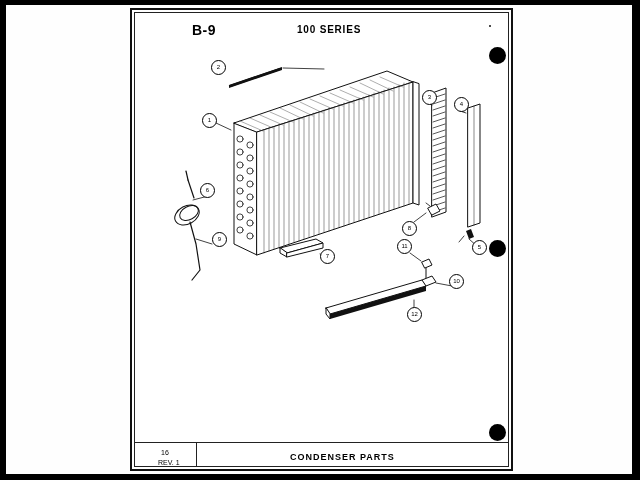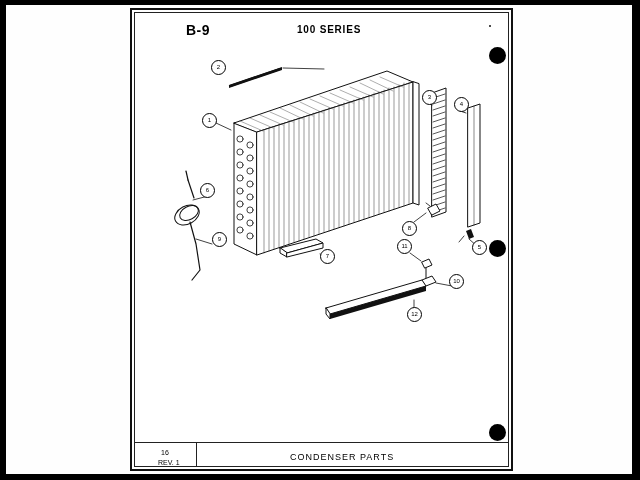--- a/index.html
+++ b/index.html
@@ -72,38 +72,38 @@
     background: #000;
     border-radius: 50%;
   }
   .punch.p1 { left: 489px; top: 47px; }
   .punch.p2 { left: 489px; top: 240px; }
   .punch.p3 { left: 489px; top: 424px; }
 
   
   .hdr-code {
     position: absolute;
-    left: 186px; top: 22px;
+    left: 192px; top: 22px;
     font-weight: bold;
     font-size: 14px;
     letter-spacing: 0.5px;
     color: #000;
   }
   .hdr-series {
     position: absolute;
     left: 297px; top: 24px;
     font-weight: bold;
     font-size: 10px;
     letter-spacing: 0.8px;
     color: #000;
   }
   .footer-title {
     position: absolute;
     left: 290px; top: 452px;
-    font-weight: normal;
+    font-weight: bold;
     font-size: 9px;
     letter-spacing: 1px;
     color: #000;
   }
   .footer-page {
     position: absolute;
     left: 161px; top: 448px;
     font-size: 7px;
     line-height: 9px;
     color: #000;

